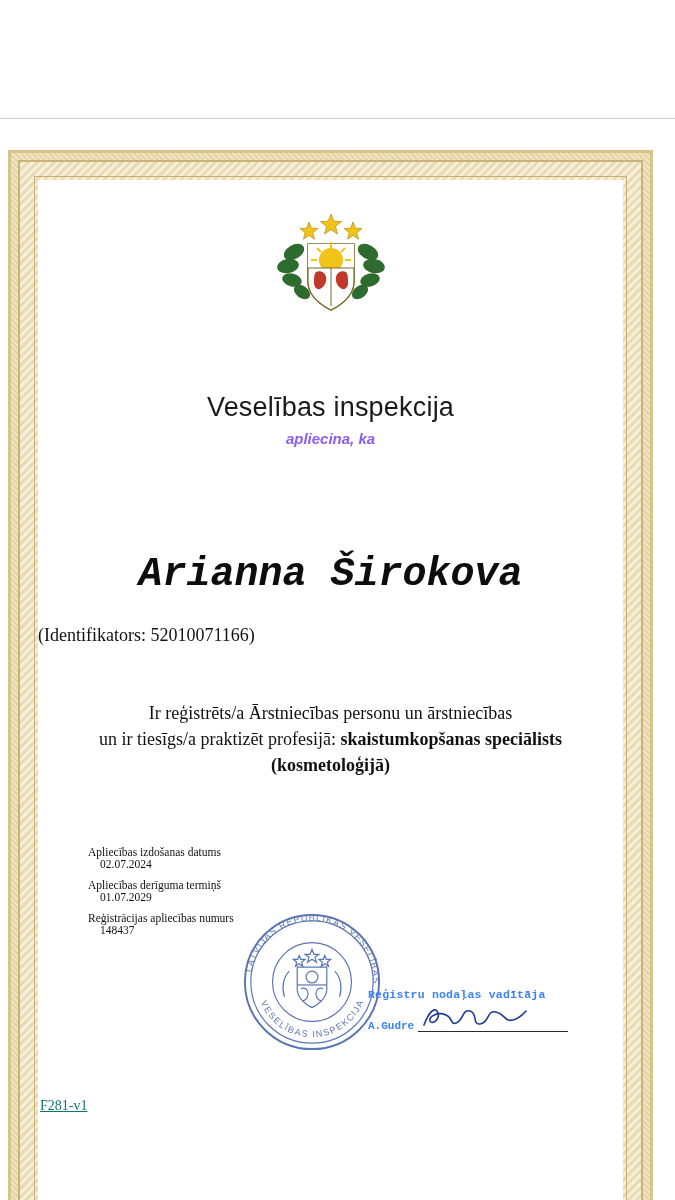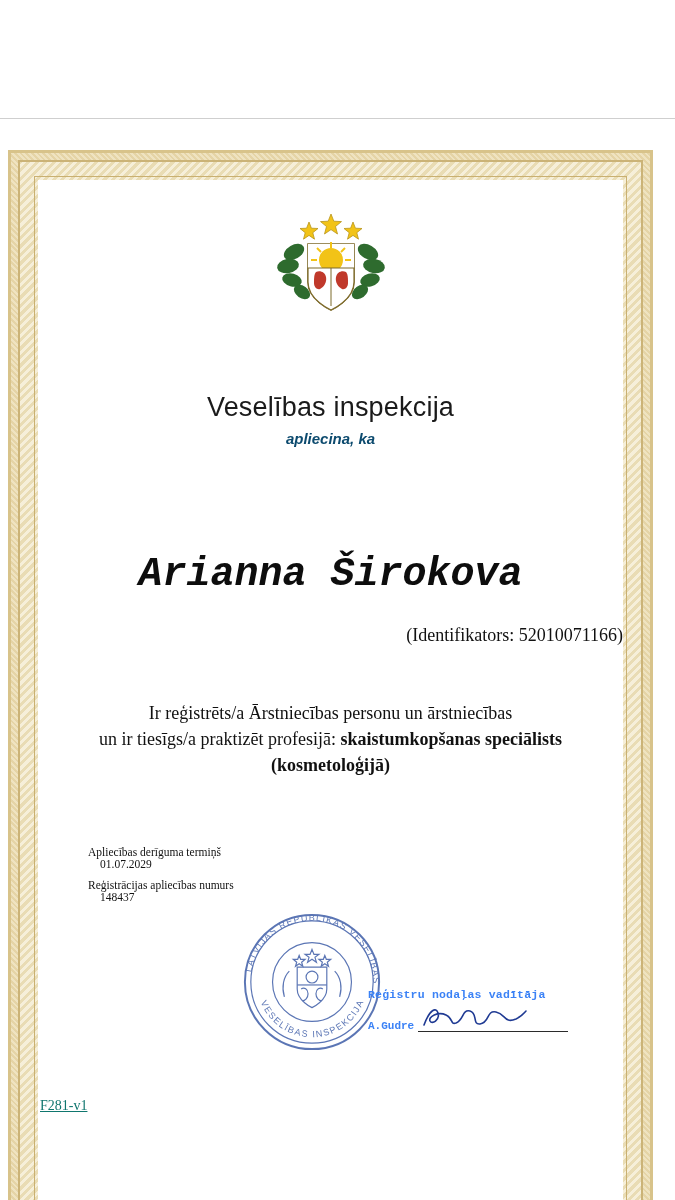--- a/index.html
+++ b/index.html
@@ -92,21 +92,21 @@
     letter-spacing: 0.2px;
   }
   .org-sub {
     position: absolute;
     left: 0; right: 0;
     top: 250px;
     text-align: center;
     font-size: 15px;
     font-weight: bold;
     font-style: italic;
-    color: #0c4a6e;
+    color: #8b5cf6;
   }
   .person-role {
     position: absolute;
     left: 0; right: 0;
     top: 325px;
     text-align: center;
     font-size: 17px;
     font-weight: bold;
     font-style: italic;
     color: #111;
@@ -119,21 +119,21 @@
     font-family: Liberation Mono, monospace;
     font-size: 40px;
     font-weight: bold;
     font-style: italic;
     color: #0d0d0d;
   }
   .identifier {
     position: absolute;
     left: 0; right: 0;
     top: 445px;
-    text-align: right;
+    text-align: left;
     font-family: "Liberation Serif", serif;
     font-size: 18px;
     color: #111;
   }
   .statement {
     position: absolute;
     left: 40px; right: 40px;
     top: 520px;
     text-align: center;
     font-family: "Liberation Serif", serif;
@@ -282,20 +282,24 @@
 
     <div class="statement">
       <div>Ir reģistrēts/a Ārstniecības personu un ārstniecības</div>
       <div>
         <span>un ir tiesīgs/a praktizēt profesijā:</span>
         <span class="prof">skaistumkopšanas speciālists (kosmetoloģijā)</span>
       </div>
     </div>
 
     <div class="details">
+      <div class="row">
+        <span class="lbl">Apliecības izdošanas datums</span>
+        <span class="val">02.07.2024</span>
+      </div>
       <div class="row">
         <span class="lbl">Apliecības derīguma termiņš</span>
         <span class="val">01.07.2029</span>
       </div>
       <div class="row">
         <span class="lbl">Reģistrācijas apliecības numurs</span>
         <span class="val">148437</span>
       </div>
     </div>
 

